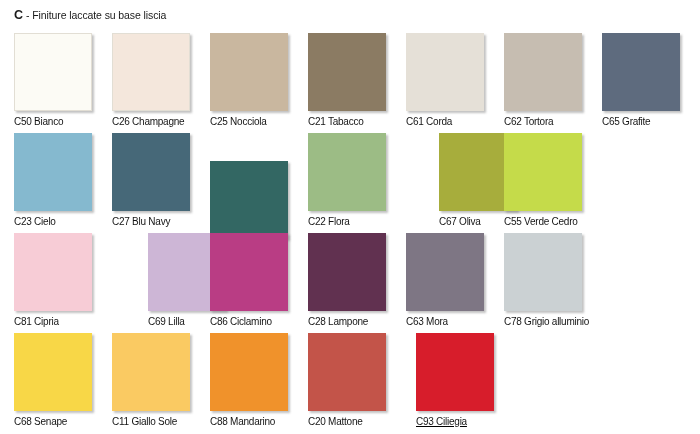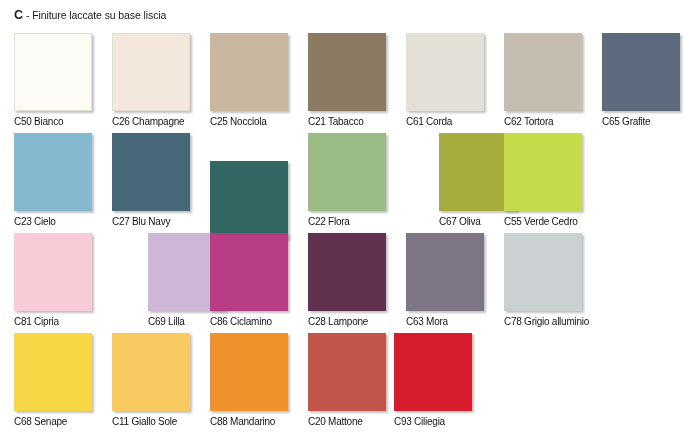--- a/index.html
+++ b/index.html
@@ -184,20 +184,20 @@
           <div class="label">C11 Giallo Sole</div>
         </div>
         <div class="cell" style="left: 196px;">
           <div class="chip" style="background: rgb(240, 146, 43);"></div>
           <div class="label">C88 Mandarino</div>
         </div>
         <div class="cell" style="left: 294px;">
           <div class="chip" style="background: rgb(195, 84, 73);"></div>
           <div class="label">C20 Mattone</div>
         </div>
-        <div class="cell" style="left: 380px;">
+        <div class="cell" style="left: 402px; text-decoration: underline;">
           <div class="chip" style="background: rgb(215, 29, 43);"></div>
           <div class="label">C93 Ciliegia</div>
         </div>
       </div>
     </div>
 
 </div>
 
 </body></html>

